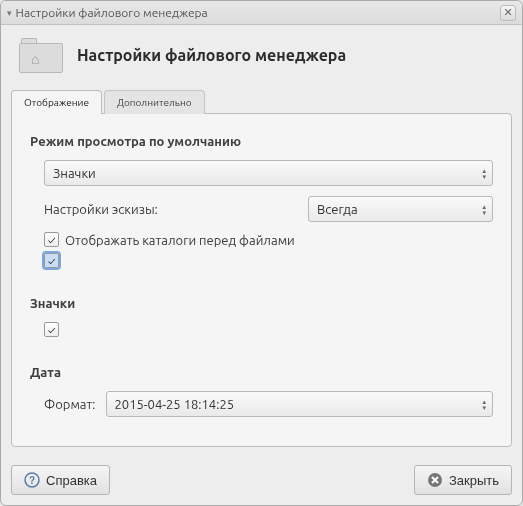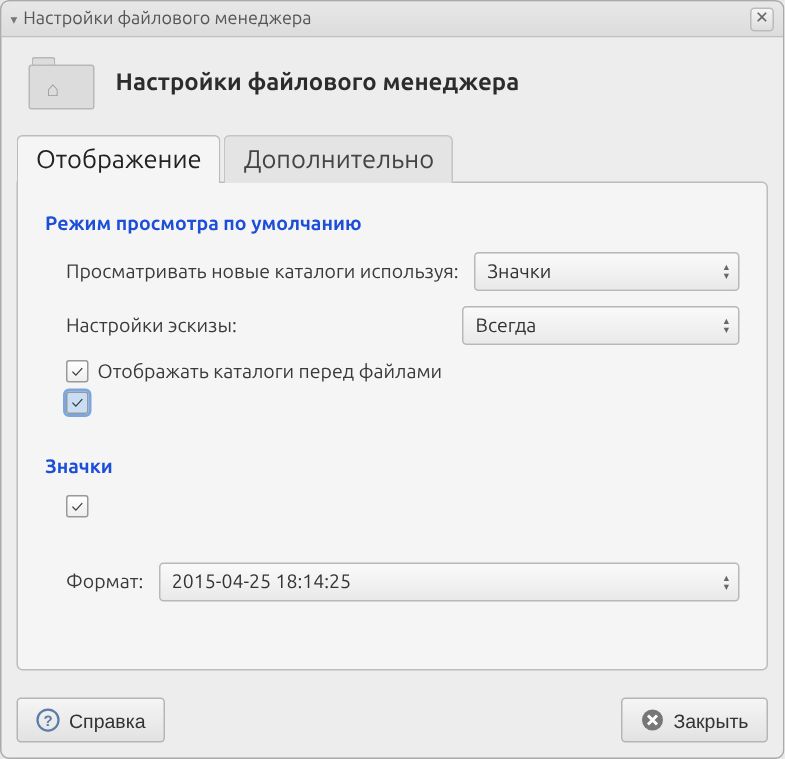--- a/index.html
+++ b/index.html
@@ -85,21 +85,21 @@
   }
   .tabs {
     display: flex;
     padding: 0 10px;
     gap: 0;
     position: relative;
     top: 1px;
   }
   .tab-btn {
     padding: 6px 12px;
-    font-size: 17px;
+    font-size: 10px;
     color: #444;
     background: #e4e4e4;
     border: 1px solid #c4c4c4;
     border-bottom: none;
     border-radius: 4px 4px 0 0;
     margin-right: 2px;
     cursor: pointer;
   }
   .tab-btn.active {
     background: #f5f5f5;
@@ -110,21 +110,21 @@
     flex: 1;
     margin: 0 10px 10px 10px;
     background: #f5f5f5;
     border: 1px solid #bcbcbc;
     border-radius: 0 4px 4px 4px;
     padding: 16px 18px;
     color: #3a3a3a;
   }
   .section-title {
     font-weight: bold;
-    color: #1d4ed8;
+    color: #404040;
     margin-bottom: 12px;
     margin-top: 4px;
   }
   .form-row {
     display: flex;
     align-items: center;
     margin: 6px 0 10px 14px;
     gap: 10px;
   }
   .form-row label { flex: 0 0 auto; }
@@ -220,21 +220,20 @@
   <div class="tabs">
     <div class="tab-btn active">Отображение</div>
     <div class="tab-btn">Дополнительно</div>
   </div>
 
   <div class="tabpanel">
 
     <div class="section-title">Режим просмотра по умолчанию</div>
 
     <div class="form-row">
-      <label>Просматривать новые каталоги используя:</label>
       <div class="combo">
         <span>Значки</span>
         <span class="spin">
             <span>▴</span>
             <span>▾</span>
           </span>
       </div>
     </div>
 
     <div class="form-row">
@@ -260,20 +259,21 @@
     <div class="gap"></div>
 
     <div class="section-title">Значки</div>
 
     <div class="check-row">
       <div class="checkbox">✓</div>
     </div>
 
     <div class="gap"></div>
 
+    <div class="section-title">Дата</div>
 
     <div class="form-row">
       <label>Формат:</label>
       <div class="combo">
         <span>2015-04-25 18:14:25</span>
         <span class="spin">
             <span>▴</span>
             <span>▾</span>
           </span>
       </div>

